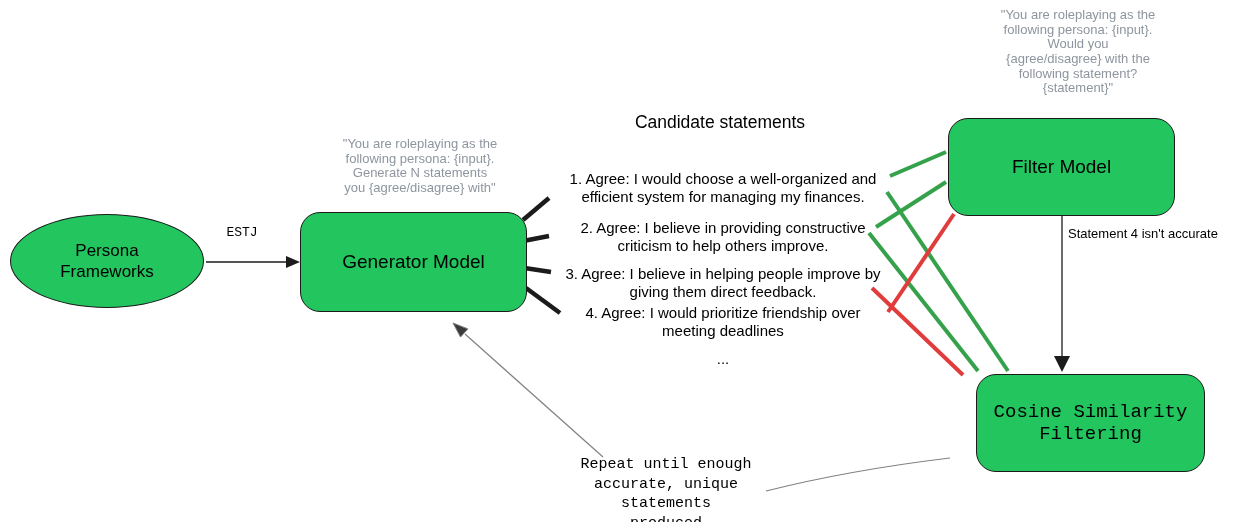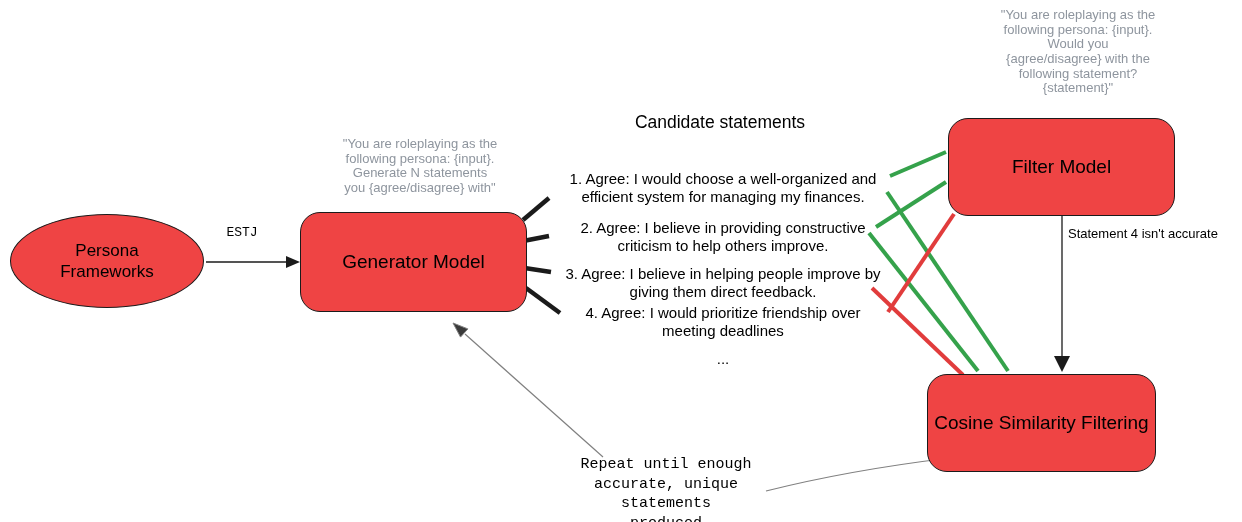--- a/index.html
+++ b/index.html
@@ -3,21 +3,21 @@
 <meta charset="utf-8">
 <style>
   html,body{margin:0;padding:0;background:#fff;}
   .canvas{
     position:relative;width:1242px;height:522px;background:#ffffff;overflow:hidden;
     font-family:"Liberation Sans","DejaVu Sans",sans-serif;color:#111;
   }
   .layer{position:absolute;left:0;top:0;width:1242px;height:522px;}
   .node{
     position:absolute;display:flex;align-items:center;justify-content:center;
-    border:1.5px solid #1b1b1b;background:#ef4444;box-sizing:border-box;
+    border:1.5px solid #1b1b1b;background:#22c55e;box-sizing:border-box;
     font-size:19px;color:#000;text-align:center;
   }
   .rounded{border-radius:20px;}
   .ellipse{border-radius:50%;font-size:17px;line-height:1.25;}
   .txt{position:absolute;text-align:center;white-space:pre-line;}
   .prompt{font-size:13px;line-height:1.13;color:#8e959e;}
   .title{font-size:17.5px;color:#000;}
   .stmt{font-size:15px;line-height:1.22;color:#000;width:360px;left:543px;}
   .small{font-size:13px;color:#000;white-space:nowrap;}
   .repeat{font-size:15px;line-height:1.3;color:#000;}
@@ -59,21 +59,21 @@
   </div>
 
   <div class="node rounded" style="left:300px;top:212px;width:227px;height:100px;">
     <span>Generator Model</span>
   </div>
 
   <div class="node rounded" style="left:948px;top:118px;width:227px;height:98px;">
     <span>Filter Model</span>
   </div>
 
-  <div class="node rounded" style="left:927px;top:374px;width:229px;height:98px;">
+  <div class="node rounded" style="left:976px;top:374px;width:229px;height:98px;font-family:Liberation Mono, monospace;">
     <span>Cosine Similarity Filtering</span>
   </div>
 
   <div class="txt prompt" style="left:315px;top:137px;width:210px;">"You are roleplaying as the
 following persona: {input}.
 Generate N statements
 you {agree/disagree} with"</div>
 
   <div class="txt prompt" style="left:958px;top:8px;width:240px;">"You are roleplaying as the
 following persona: {input}.

